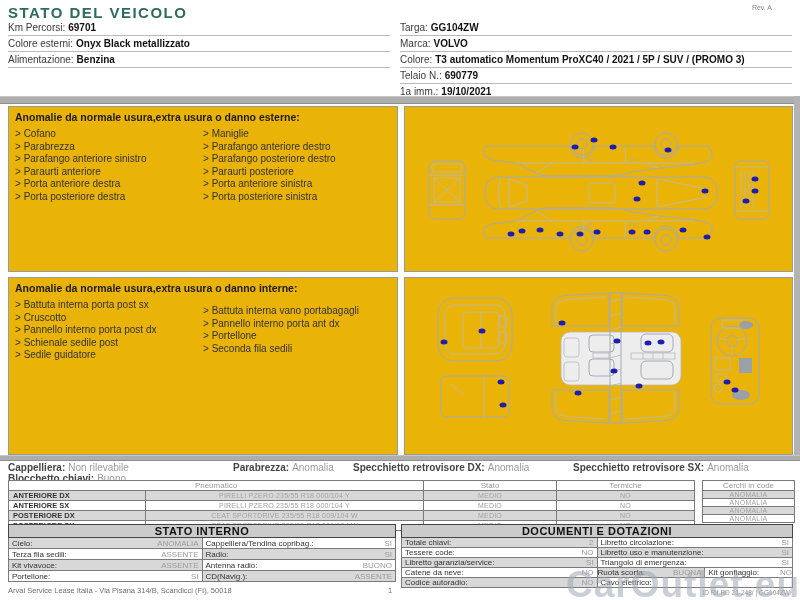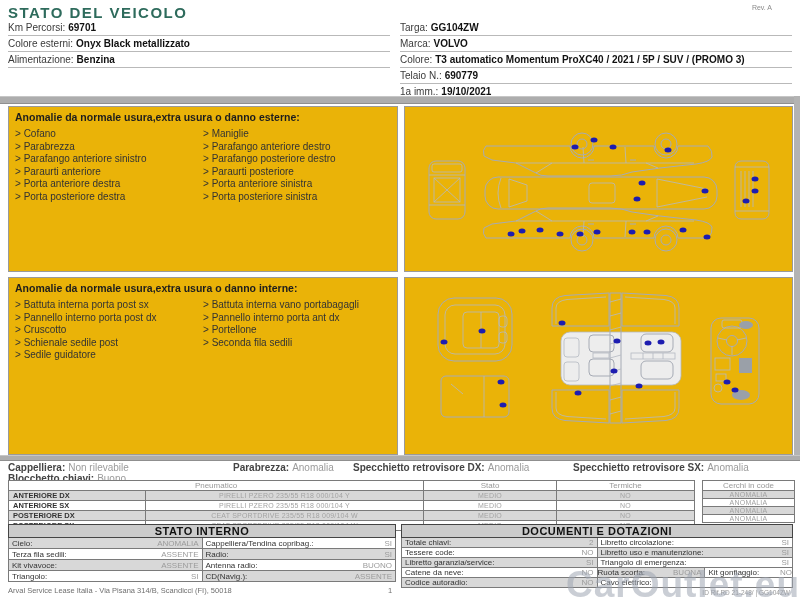--- a/index.html
+++ b/index.html
@@ -23,21 +23,21 @@
   .bar2 { top:455px; height:6px; }
   .edge-strip { position:absolute; right:0; top:96px; width:6px; height:365px; background:#b3b3b3; }
 
   
   .box { position:absolute; border:1px solid #9a9a9a; background:#eab308; }
   .box-ext-list { left:8px;  top:106px; width:390px; height:166px; padding:4px 6px; }
   .box-ext-diag { left:404px; top:106px; width:389px; height:166px; }
   .box-int-list { left:8px;  top:277px; width:390px; height:178px; padding:4px 6px; }
   .box-int-diag { left:404px; top:277px; width:389px; height:178px; }
   .anom-title { font-size:10.5px; font-weight:bold; color:#1d1d1d; margin-bottom:5px; }
-  .anom-cols { display:flex; }
+  .anom-cols { display:flex;align-items:center; }
   .anom-col { width:50%; padding-right:4px; }
   .anomaly-item { font-size:10px; line-height:12.5px; color:#333; }
   .anomaly-item::before { content:">\00a0"; }
 
   svg .ln { fill:none; stroke:#a6abb5; stroke-width:1; }
   svg .lnthin { fill:none; stroke:#b4b9c2; stroke-width:0.8; }
   svg .fillgray { fill:#9aa0a8; stroke:none; }
   svg .floor { fill:#ededed; stroke:#b4b9c2; stroke-width:0.8; }
 
   
@@ -220,22 +220,22 @@
           <ellipse cx="341" cy="94" rx="3.5" ry="2.5" fill="#1d1db0"></ellipse>
         </g>
     </svg>
   </div>
 
   <div class="box box-int-list">
     <div class="anom-title">Anomalie da normale usura,extra usura o danno interne:</div>
     <div class="anom-cols">
       <div class="anom-col">
           <div class="anomaly-item">Battuta interna porta post sx</div>
+          <div class="anomaly-item">Cruscotto</div>
           <div class="anomaly-item">Pannello interno porta post dx</div>
-          <div class="anomaly-item">Cruscotto</div>
           <div class="anomaly-item">Schienale sedile post</div>
           <div class="anomaly-item">Sedile guidatore</div>
         </div>
       <div class="anom-col">
           <div class="anomaly-item">Battuta interna vano portabagagli</div>
           <div class="anomaly-item">Pannello interno porta ant dx</div>
           <div class="anomaly-item">Portellone</div>
           <div class="anomaly-item">Seconda fila sedili</div>
         </div>
     </div>
@@ -436,21 +436,21 @@
       <td>
             <div class="pair">
               <span class="plabel">Antenna radio:</span>
               <span class="pvalue">BUONO</span>
             </div>
           </td>
     </tr>
     <tr>
       <td>
             <div class="pair">
-              <span class="plabel">Triangolo:</span>
+              <span class="plabel">Portellone:</span>
               <span class="pvalue">SI</span>
             </div>
           </td>
       <td class="sh">
             <div class="pair">
               <span class="plabel">CD(Navig.):</span>
               <span class="pvalue">ASSENTE</span>
             </div>
           </td>
     </tr>

